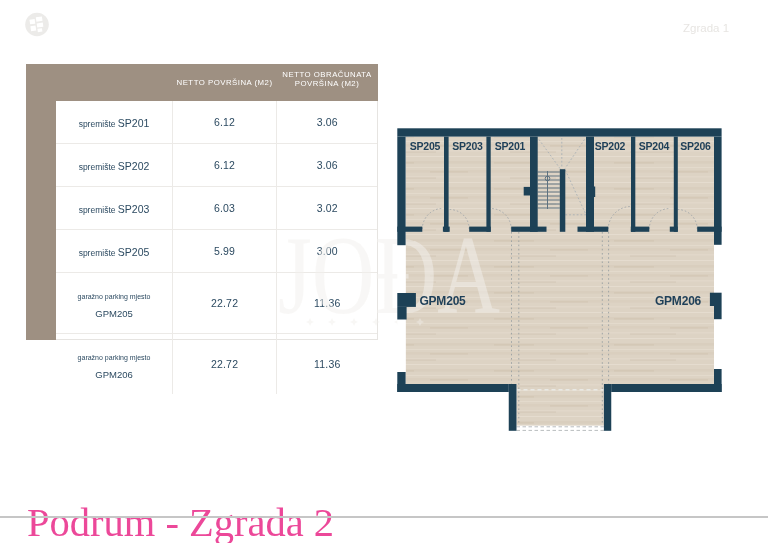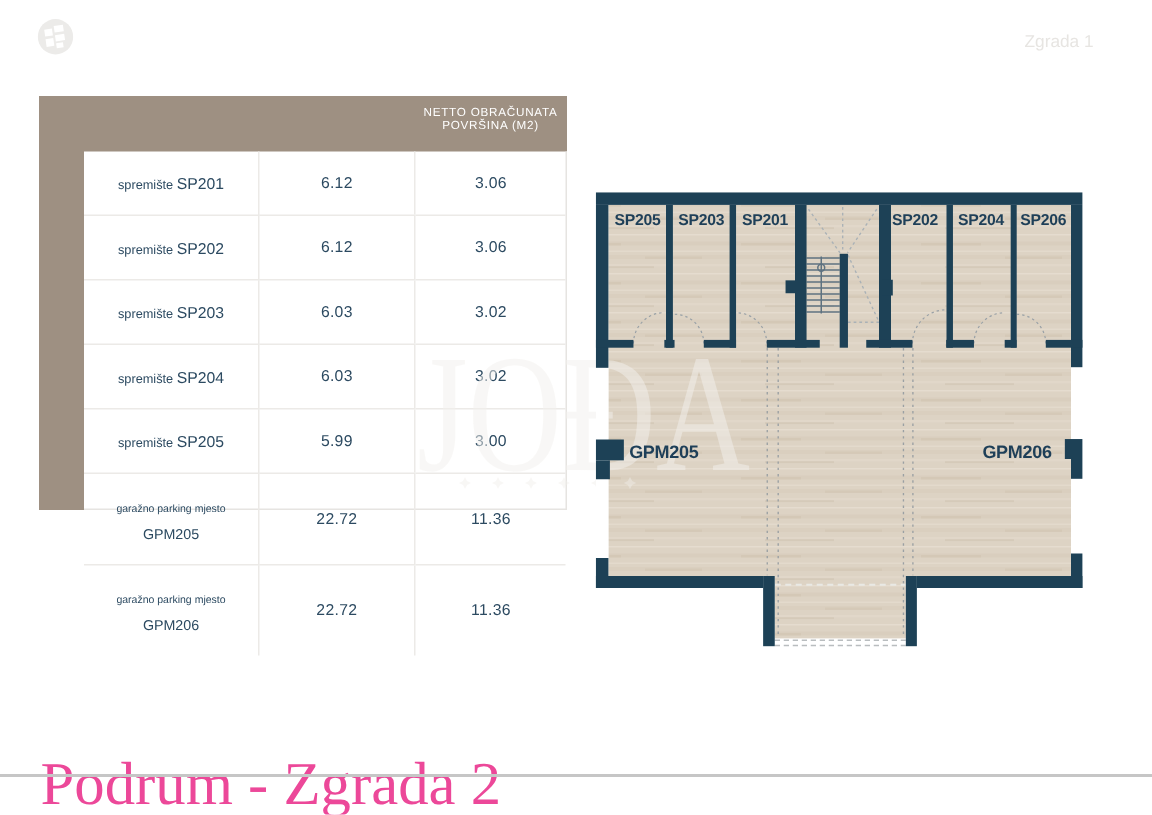--- a/index.html
+++ b/index.html
@@ -24,20 +24,21 @@
 </div>
 
 <div class="abs" style="left:683px;top:22px;font-size:11.5px;color:#e7e5e2;">Zgrada 1</div>
 
 <div class="abs" style="left:26px;top:63.5px;width:351.5px;height:276.3px;background:#ffffff;">
 
   <div class="abs" style="left:0;top:0;width:30px;height:276.3px;background:#9e9082;"></div>
 
   <div class="abs" style="left:0;top:0;width:351.5px;height:37.5px;background:#9e9082;"></div>
 
+  <div class="abs" style="left:146.5px;top:0;width:104.1px;height:37.5px;color:#fff;font-size:7.8px;letter-spacing:.5px;display:flex;align-items:center;justify-content:center;text-align:center;">NETTO POVRŠINA (M2)</div>
 
   <div class="abs" style="left:250.6px;top:0;width:100.9px;height:30px;color:#fff;font-size:7.8px;letter-spacing:.5px;display:flex;align-items:center;justify-content:center;text-align:center;">NETTO OBRAČUNATA POVRŠINA (M2)</div>
 
   <div class="abs" style="left:30px;top:37.5px;width:321.5px;height:238.8px;border-right:1px solid #e6e4e1;border-bottom:1px solid #e6e4e1;box-sizing:border-box;">
     <table style="border-collapse:collapse;width:100%;height:100%;table-layout:fixed;">
       <colgroup>
           <col style="width:116.5px">
           <col style="width:104.1px">
           <col style="width:100.9px">
         </colgroup>
@@ -54,25 +55,20 @@
             <td class="val">6.12</td>
             <td class="val">3.06</td>
           </tr>
 
       <tr>
             <td class="lab"><span class="s1">spremište </span><span class="s2">SP203</span></td>
             <td class="val">6.03</td>
             <td class="val">3.02</td>
           </tr>
 
-      <tr>
-            <td class="lab"><span class="s1">spremište </span><span class="s2">SP204</span></td>
-            <td class="val">6.03</td>
-            <td class="val">3.02</td>
-          </tr>
 
       <tr>
             <td class="lab"><span class="s1">spremište </span><span class="s2">SP205</span></td>
             <td class="val">5.99</td>
             <td class="val">3.00</td>
           </tr>
 
       <tr>
             <td class="lab"><span class="g1">garažno parking mjesto </span><span class="g2">GPM205</span></td>
             <td class="val">22.72</td>

